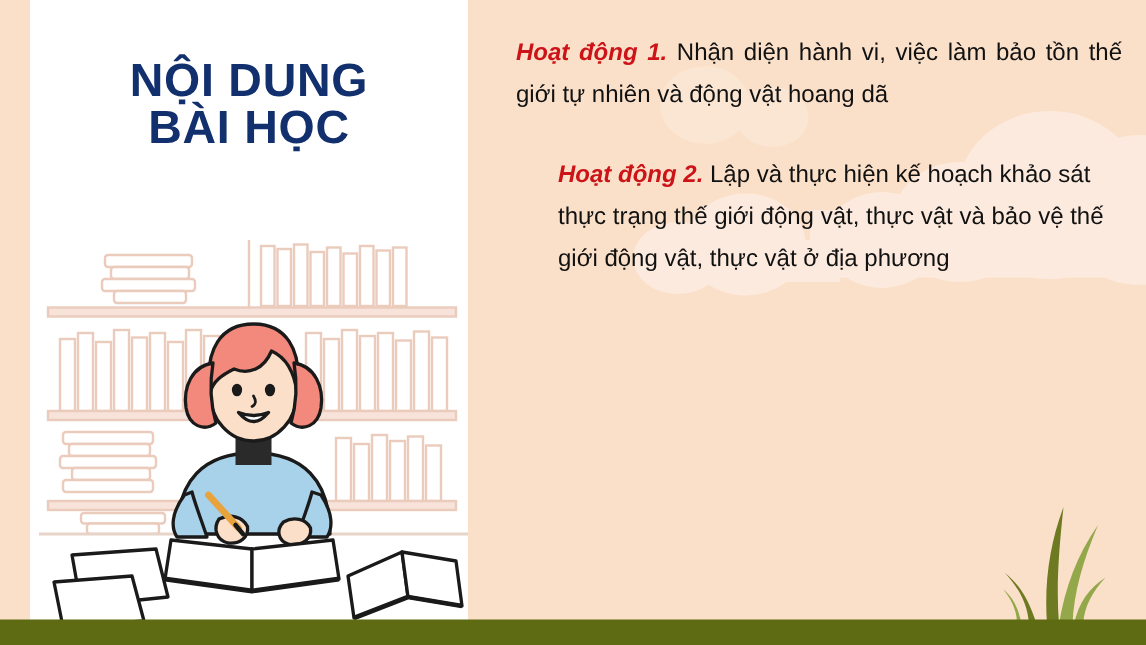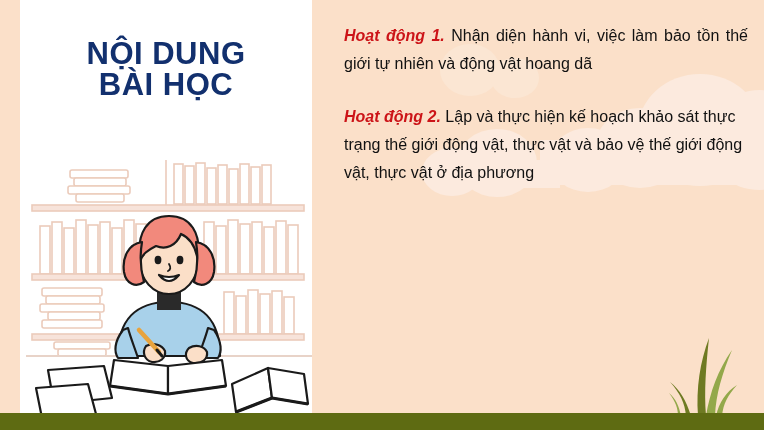--- a/index.html
+++ b/index.html
@@ -103,20 +103,21 @@
     line-height: 1.73;
   }
   .para {
     margin: 0 0 16px 0;
     text-align: justify;
     text-justify: inter-word;
   }
   .para:last-child {
     margin-bottom: 0;
     text-align: left;
+    margin-left: 28px;
   }
   .para-1 { text-align: justify; }
   .para-2 { margin-top: 26px; }
   .act-label {
     color: #CC1418;
     font-weight: bold;
     font-style: italic;
   }
 </style>
 </head>

